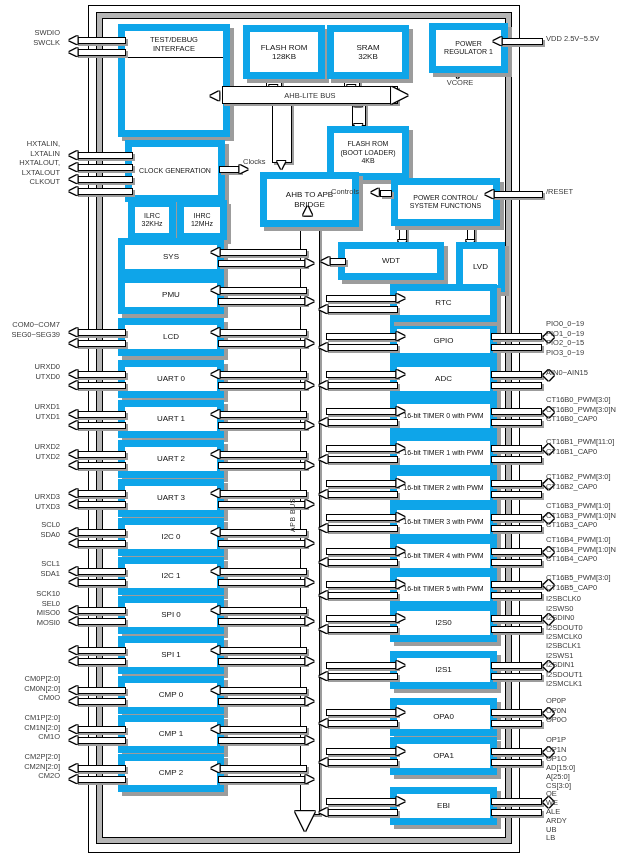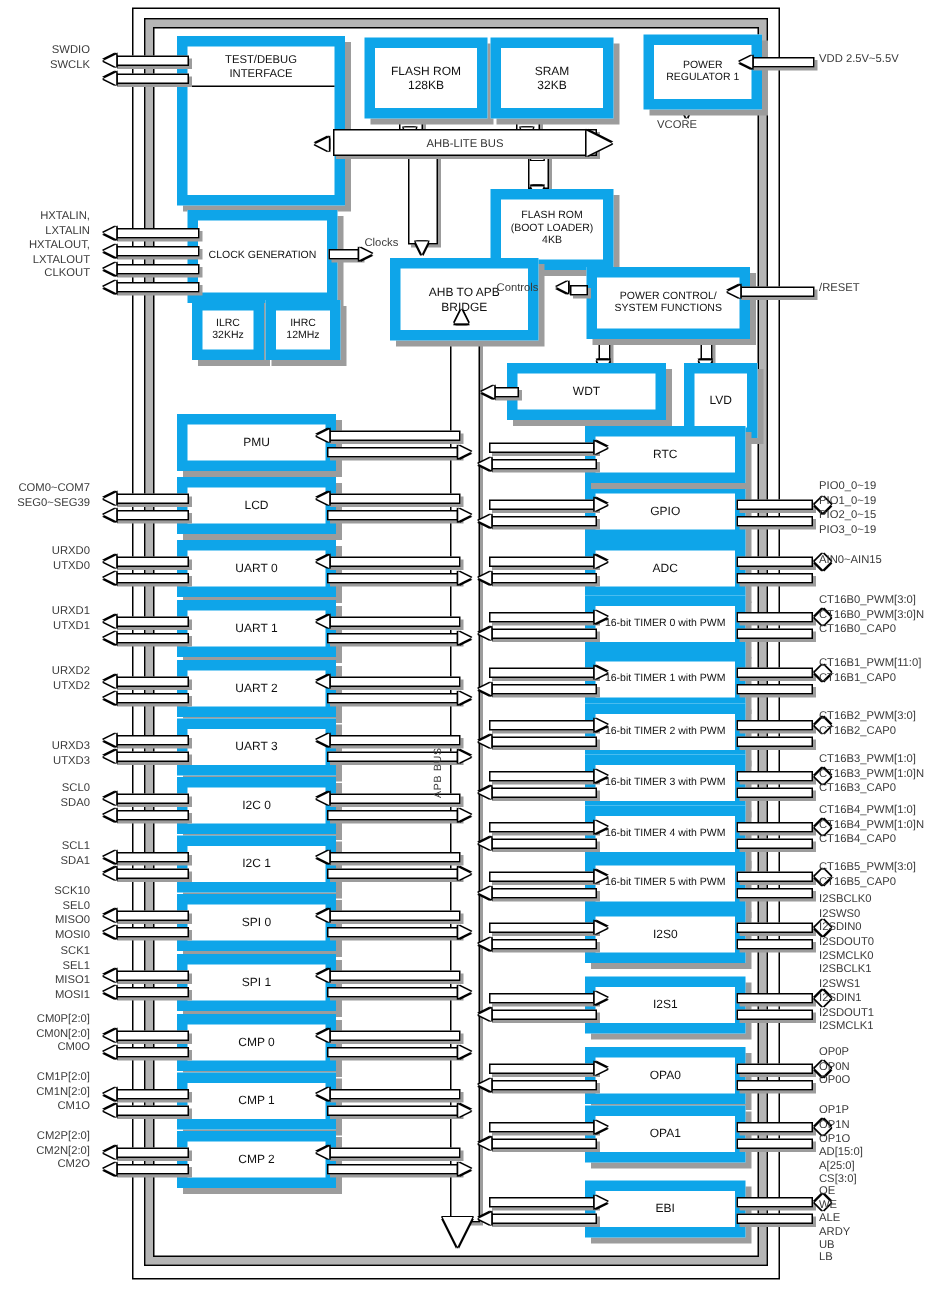--- a/index.html
+++ b/index.html
@@ -84,21 +84,21 @@
     </div>
   <div class="blk" style="left:429px;top:23px;width:65px;height:36px">
       <span class="t xs">POWER
 REGULATOR 1</span>
     </div>
 
   <i class="bar hl" style="left:500px;top:38px;width:41px"></i>
   <div class="lbl l" style="top:34px">VDD 2.5V~5.5V</div>
 
   <i class="vbar hd" style="left:454px;top:59px;width:7px;height:11px"></i>
-  <div class="note" style="left:438px;top:78px;width:44px;text-align:left">VCORE</div>
+  <div class="note" style="left:438px;top:78px;width:44px;text-align:center">VCORE</div>
 
   <div class="bar" style="left:222px;top:86px;width:174px;height:16px">
     <div class="ahb-label">AHB-LITE BUS</div>
   </div>
   <i class="g g-l" style="left:210px;top:89px;font-size:12px"></i>
   <i class="g g-r" style="left:391px;top:83px;font-size:22px"></i>
 
   <i class="vbar hu hd" style="left:266px;top:62px;width:14px;height:23px"></i>
   <i class="vbar hu hd" style="left:344px;top:62px;width:14px;height:23px"></i>
   <i class="vbar hu hd" style="left:352px;top:103px;width:12px;height:21px"></i>
@@ -154,20 +154,25 @@
   </div>
   <div class="blk" style="left:456px;top:242px;width:35px;height:36px">
       <span class="t">LVD</span>
     </div>
 
   <div class="vbar bus" style="left:300px;top:213px;width:18px;height:600px"></div>
   <i class="g g-u" style="left:303px;top:204px;font-size:12px"></i>
   <i class="g g-d" style="left:295px;top:806px;font-size:26px"></i>
   <div class="apb-label">APB BUS</div>
 
+  <div class="blk lb" style="top:238px">
+      <span class="t">SYS</span>
+      <i class="bar c-top hl"></i>
+      <i class="bar c-bot hr"></i>
+    </div>
   <div class="blk lb" style="top:276px">
       <span class="t">PMU</span>
       <i class="bar c-top hl"></i>
       <i class="bar c-bot hr"></i>
     </div>
   <div class="blk lb" style="top:318px">
       <span class="t">LCD</span>
       <i class="bar c-top hl"></i>
       <i class="bar c-bot hr"></i>
       <i class="bar qt hl"></i>
@@ -366,24 +371,20 @@
   <div class="lbl r" style="top:492px">URXD3
 UTXD3</div>
   <div class="lbl r" style="top:520px">SCL0
 SDA0</div>
   <div class="lbl r" style="top:559px">SCL1
 SDA1</div>
   <div class="lbl r" style="top:589px">SCK10
 SEL0
 MISO0
 MOSI0</div>
-  <div class="lbl r" style="top:629px">SCK1
-SEL1
-MISO1
-MOSI1</div>
   <div class="lbl r" style="top:674px">CM0P[2:0]
 CM0N[2:0]
 CM0O</div>
   <div class="lbl r" style="top:713px">CM1P[2:0]
 CM1N[2:0]
 CM1O</div>
   <div class="lbl r" style="top:752px">CM2P[2:0]
 CM2N[2:0]
 CM2O</div>
 

